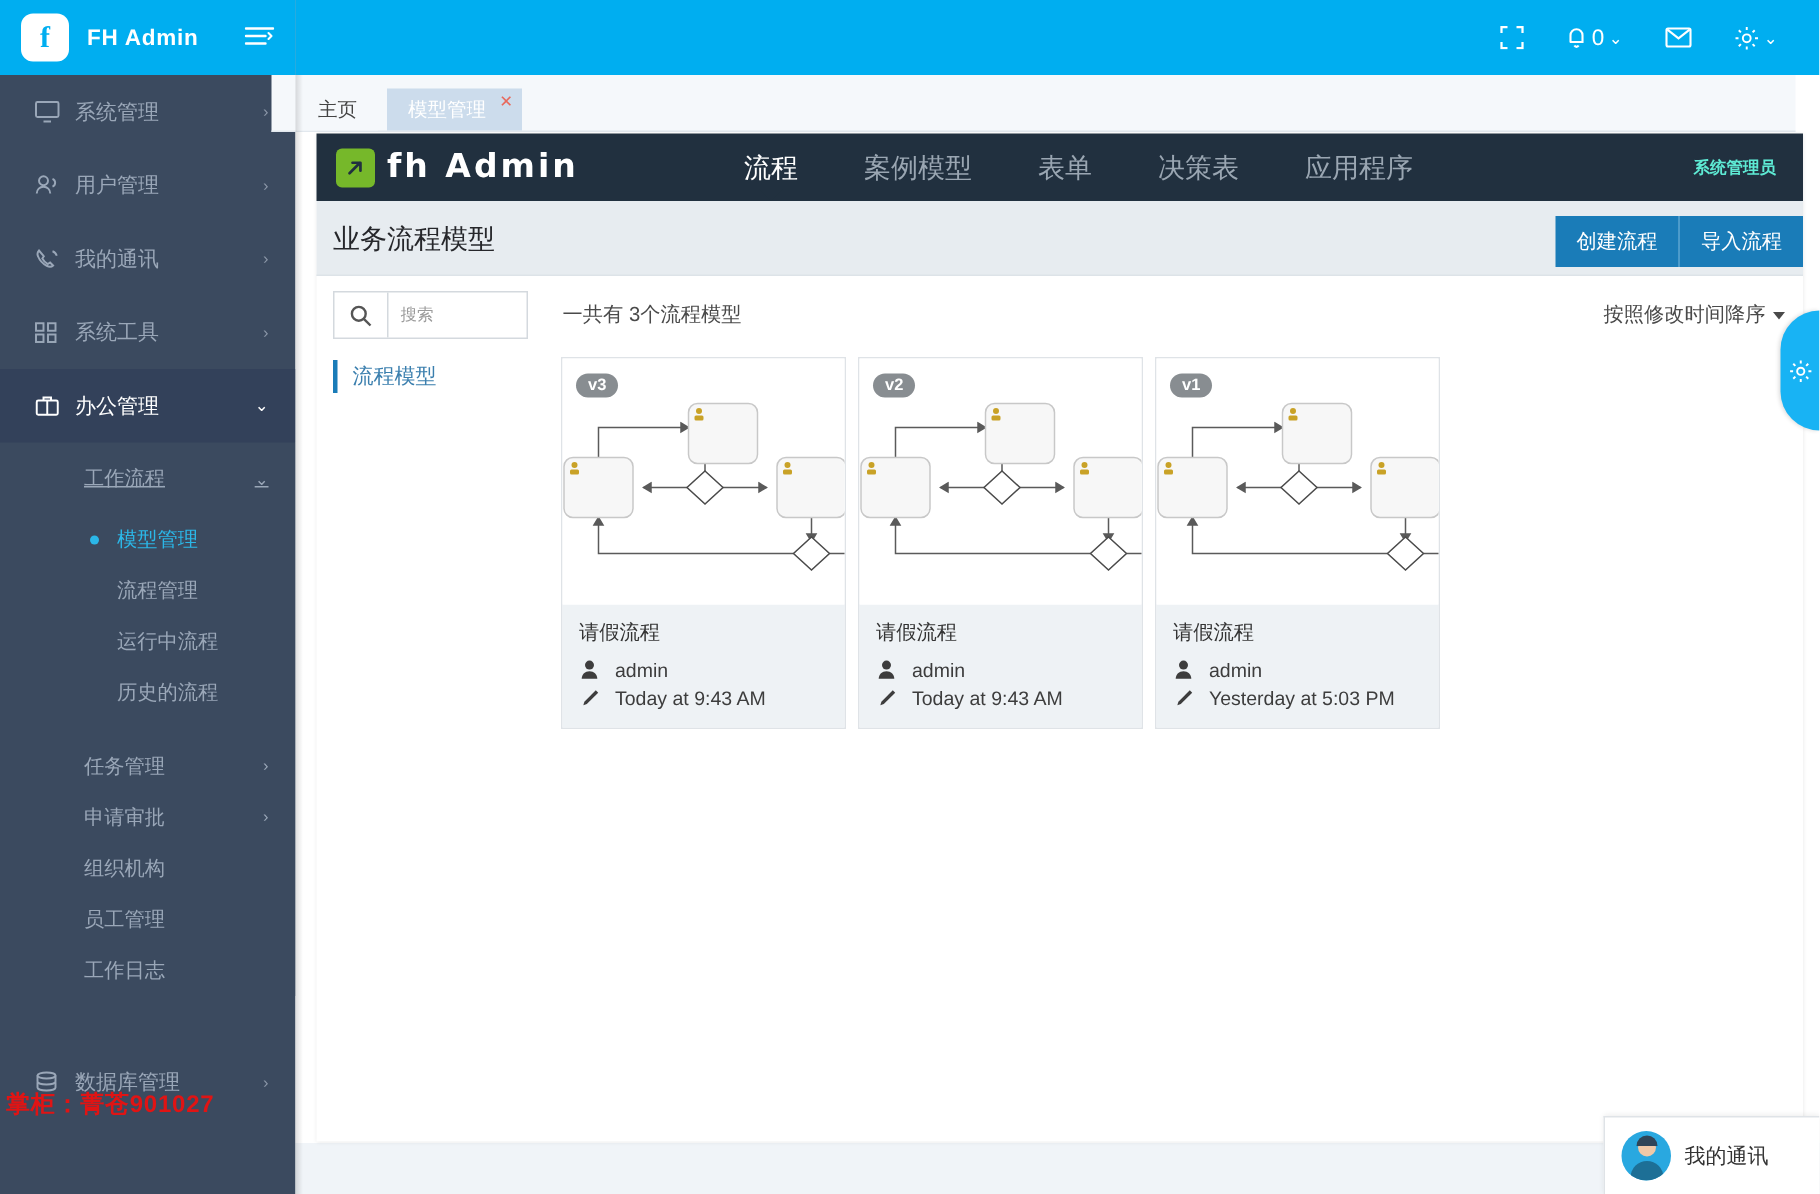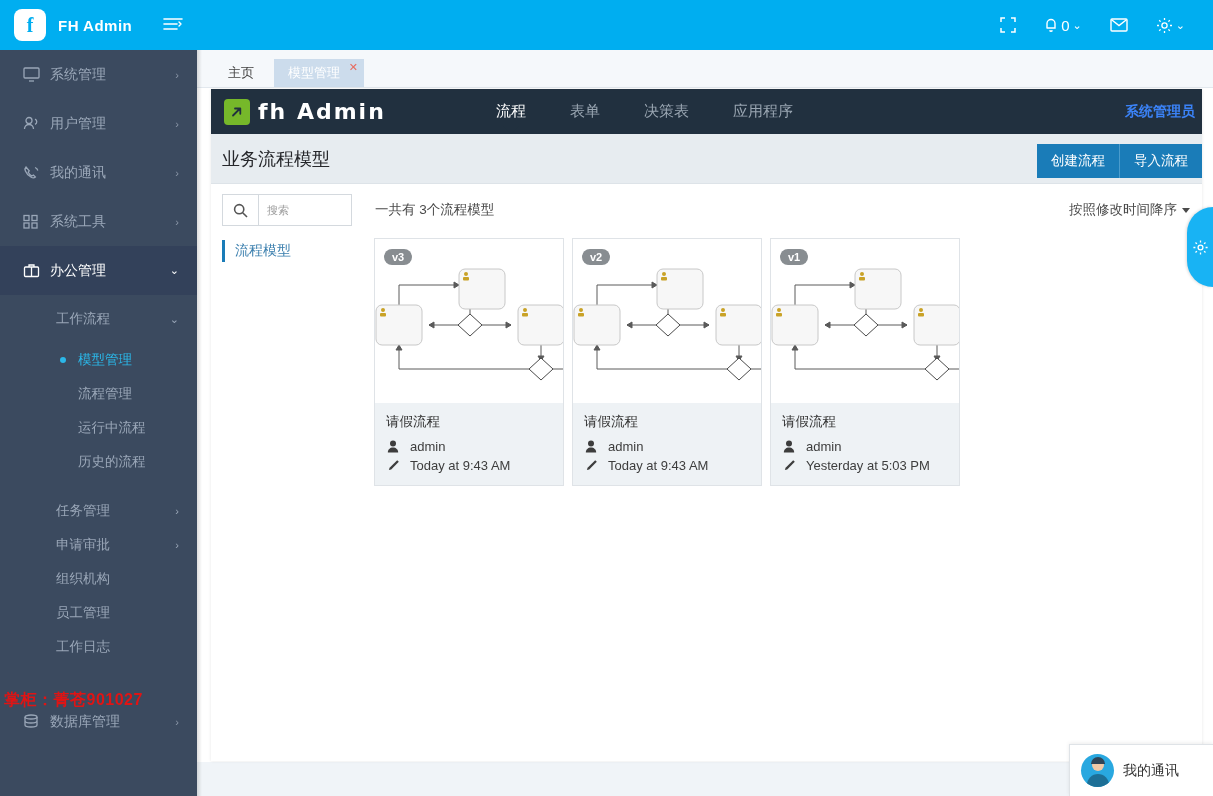--- a/index.html
+++ b/index.html
@@ -34,21 +34,21 @@
   }
   .nav-item .ico { width: 18px; display:flex; align-items:center; justify-content:center; font-size: 15px; color: #9aa7b8; }
   .nav-item .lbl { flex: 1; }
   .nav-item .arw { font-size: 11px; color: #8b97a8; }
   .nav-item.active { background: #33415a; color: #ffffff; }
   .nav-item.active .ico, .nav-item.active .arw { color: #ffffff; }
 
   .subnav { background: #3b4a5f; }
   .sub-head {
     height: 48px; display: flex; align-items: center; padding: 0 18px 0 56px;
-    color: #9aa7b8; font-size: 13.5px; cursor: pointer;
+    color: #9aa7b8; font-size: 13.5px; cursor: pointer; text-decoration: underline;
   }
   .sub-head .lbl { flex: 1; }
   .sub-head .arw { font-size: 11px; }
   .sub-item {
     height: 34px; display: flex; align-items: center; padding: 0 18px 0 78px;
     color: #9aa7b8; font-size: 13.5px; cursor: pointer; position: relative;
   }
   .sub-item.current { color: #2bb7e8; }
   .sub-item.current:before {
     content: ""; position: absolute; left: 60px; top: 50%; margin-top: -3px;
@@ -56,39 +56,39 @@
   }
   .sub-spacer { height: 15px; }
   .sub-item2 {
     height: 34px; display: flex; align-items: center; padding: 0 18px 0 56px;
     color: #9aa7b8; font-size: 13.5px; cursor: pointer; gap: 10px;
   }
   .sub-item2 .lbl { flex: 1; }
   .sub-item2 .arw { font-size: 11px; }
 
   .watermark {
-    position: absolute; left: 4px; top: 690px; color: #e01414; font-size: 16px;
+    position: absolute; left: 4px; top: 726px; color: #e01414; font-size: 16px;
     font-weight: bold; letter-spacing: .5px; white-space: nowrap; pointer-events: none;
   }
 
   
   .topbar {
     position: absolute; left: 197px; top: 0; width: 1016px; height: 50px;
     background: #00aef0; display: flex; align-items: center; justify-content: flex-end;
     padding-right: 14px; gap: 0;
   }
   .tb-btn {
     color: #fff; font-size: 15px; padding: 0 14px; height: 50px;
     display: flex; align-items: center; gap: 3px; cursor: pointer;
   }
   .tb-btn svg { display: block; }
 
   
   .tabstrip {
-    position: absolute; left: 197px; top: 50px; width: 1016px; height: 38px;
+    position: absolute; left: 181px; top: 50px; width: 1016px; height: 38px;
     background: #f5f8fb; border-bottom: 1px solid #e2e8ee;
     display: flex; align-items: flex-end; padding-left: 17px; gap: 6px;
   }
   .tab {
     height: 28px; padding: 0 14px; display: flex; align-items: center;
     font-size: 13px; color: #444; background: #f5f8fb; cursor: pointer;
   }
   .tab.selected { background: #ccdcec; color: #ffffff; padding-right: 24px; position: relative; }
   .tab .closex {
     position: absolute; right: 6px; top: 2px; color: #e8695c; font-size: 11px;
@@ -105,30 +105,30 @@
   }
   .fh-logo { display: flex; align-items: center; gap: 8px; width: 250px; }
   .fh-mark {
     width: 26px; height: 26px; background: #76b82a; border-radius: 4px;
     display: flex; align-items: center; justify-content: center;
     color: #21303f; font-size: 16px; font-weight: bold;
   }
   .fh-word { color: #ffffff; font-size: 22px; font-weight: bold; letter-spacing: 2px; font-family: "DejaVu Sans", sans-serif; }
   .fh-links { display: flex; align-items: center; gap: 0; flex: 1; }
   .fh-link {
-    color: #9aa6b2; font-size: 15px; padding: 0 22px; cursor: pointer; position: relative;
+    color: #9aa6b2; font-size: 18px; padding: 0 22px; cursor: pointer; position: relative;
     height: 28px; display: flex; align-items: center;
   }
   .fh-link.on { color: #ffffff; }
   .fh-link.on:after {
     content: ""; position: absolute; left: 50%; bottom: -8px; margin-left: -8px;
     border-left: 8px solid transparent; border-right: 8px solid transparent;
     border-top: 8px solid #21303f;
   }
-  .fh-user { color: #3b82f6; font-size: 14px; font-weight: bold; padding-right: 7px; white-space: nowrap; }
+  .fh-user { color: #5eead4; font-size: 11px; font-weight: bold; padding-right: 18px; white-space: nowrap; }
 
   .pagehead {
     height: 50px; background: #e7ecf0; border-bottom: 1px solid #dde3e8;
     display: flex; align-items: center; padding: 0 0 0 11px; position: relative;
   }
   .pagehead h1 { font-size: 18px; font-weight: normal; color: #26272b; flex: 1; }
   .btn-group { position: absolute; right: 0px; top: 10px; display: flex; }
   .btn-primary {
     background: #1a7cb8; color: #ffffff; border: none; font-size: 13.5px;
     padding: 8px 14px; cursor: pointer; font-family: inherit;
@@ -396,20 +396,23 @@
         <div class="fh-mark">
           <svg width="16" height="16" viewBox="0 0 16 16">
               <path d="M4 11.5L11 4.5M6 4.5h5.3v5.3" stroke="#21303f" stroke-width="1.8" fill="none" stroke-linecap="round" stroke-linejoin="round"></path>
             </svg>
         </div>
         <div class="fh-word">fh Admin</div>
       </div>
       <div class="fh-links">
         <div class="fh-link on">
             <span>流程</span>
+          </div>
+        <div class="fh-link">
+            <span>案例模型</span>
           </div>
         <div class="fh-link">
             <span>表单</span>
           </div>
         <div class="fh-link">
             <span>决策表</span>
           </div>
         <div class="fh-link">
             <span>应用程序</span>
           </div>

